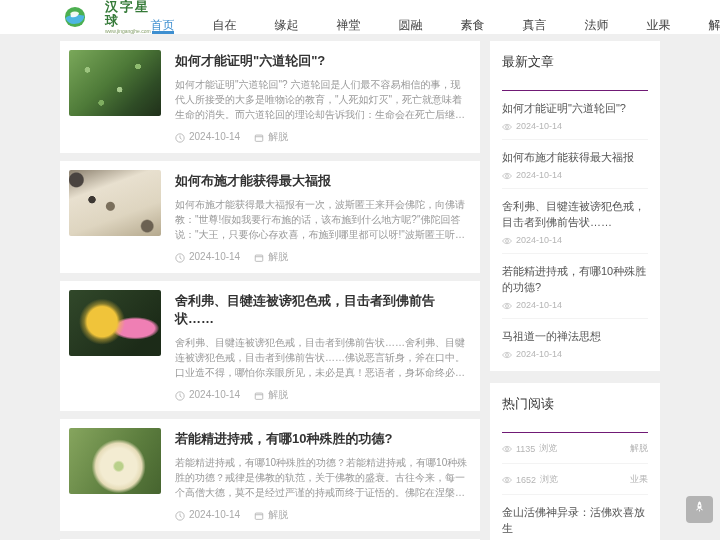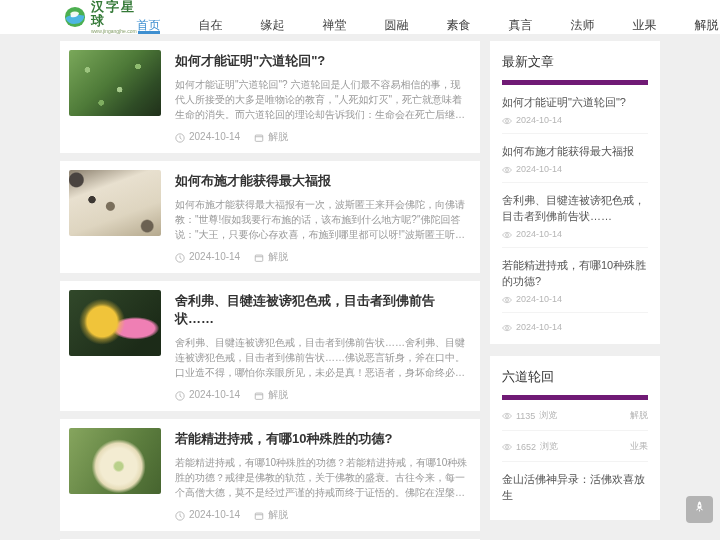--- a/index.html
+++ b/index.html
@@ -6,21 +6,21 @@
   html,body { width:720px; height:540px; overflow:hidden; }
   body {
     font-family:"Liberation Sans","DejaVu Sans",sans-serif;
     background:#efefef; color:#333;
   }
   
   .header {
     height:34px; background:#fff; display:flex; align-items:center;
     padding:0 50px 0 64px; position:relative;
   }
-  .logo { display:flex; align-items:center; gap:5px; cursor:pointer; }
+  .logo { display:flex; align-items:center; gap:19px; cursor:pointer; }
   .logo-text { display:flex; flex-direction:column; line-height:1.1; }
   .site-name { font-size:13px; font-weight:bold; color:#357a38; letter-spacing:2px; }
   .site-url { font-size:5px; color:#87a06b; }
   .nav { margin-left:auto; display:flex; align-items:flex-end; gap:38px; height:100%; }
   .nav-item {
     font-size:12px; color:#404040; display:flex; align-items:center;
     position:relative; cursor:pointer; white-space:nowrap;
   }
   .nav-item.active { color:#3e8fd0; }
   .nav-item.active::after {
@@ -63,21 +63,21 @@
   .art-excerpt {
     font-size:10px; color:#999; line-height:15px;
     display:-webkit-box; -webkit-line-clamp:3; -webkit-box-orient:vertical; overflow:hidden;
     margin-bottom:8px;
   }
   .art-meta { display:flex; align-items:center; gap:14px; font-size:10px; color:#aaa; }
   .meta-item { display:flex; align-items:center; gap:4px; }
   .icon-svg { display:inline-block; vertical-align:middle; }
   
   .side-card { background:#fff; padding:12px 12px 4px 12px; margin-bottom:12px; }
-  .side-title { font-size:13px; color:#333; padding-bottom:9px; border-bottom:5px solid #701a75; }
+  .side-title { font-size:13px; color:#333; padding-bottom:19px; border-bottom:1px solid #701a75; }
   .side-item { padding:9px 0 8px 0; border-bottom:1px solid #f3f3f3; cursor:pointer; }
   .side-item:last-child { border-bottom:none; }
   .side-item-title { font-size:11px; color:#555; line-height:16px; margin-bottom:5px; }
   .side-item-meta {
     display:flex; align-items:center; justify-content:space-between;
     font-size:9px; color:#b5b5b5;
   }
   .views { display:flex; align-items:center; gap:4px; }
   .side-cat { color:#b5b5b5; }
   
@@ -277,34 +277,35 @@
             <span class="views">
               <span><svg class="icon-svg" width="10" height="8" viewBox="0 0 24 18" fill="none" stroke="#c0c0c0" stroke-width="2">
                   <path d="M1 9 Q12 -4 23 9 Q12 22 1 9Z"></path>
                   <circle cx="12" cy="9" r="3.5"></circle>
                 </svg></span>
               <span>2024-10-14</span>
             </span>
           </div>
       </div>
       <div class="side-item">
+        <div class="side-item-title">马祖道一的禅法思想</div>
         <div class="side-item-meta">
             <span class="views">
               <span><svg class="icon-svg" width="10" height="8" viewBox="0 0 24 18" fill="none" stroke="#c0c0c0" stroke-width="2">
                   <path d="M1 9 Q12 -4 23 9 Q12 22 1 9Z"></path>
                   <circle cx="12" cy="9" r="3.5"></circle>
                 </svg></span>
               <span>2024-10-14</span>
             </span>
           </div>
       </div>
     </div>
 
     <div class="side-card">
-      <div class="side-title">六道轮回</div>
+      <div class="side-title">热门阅读</div>
       <div class="side-item">
         <div class="side-item-meta">
           <span class="views">
               <span><svg class="icon-svg" width="10" height="8" viewBox="0 0 24 18" fill="none" stroke="#c0c0c0" stroke-width="2">
                   <path d="M1 9 Q12 -4 23 9 Q12 22 1 9Z"></path>
                   <circle cx="12" cy="9" r="3.5"></circle>
                 </svg></span>
               <span>1135</span>
               <span>浏览</span>
             </span>

